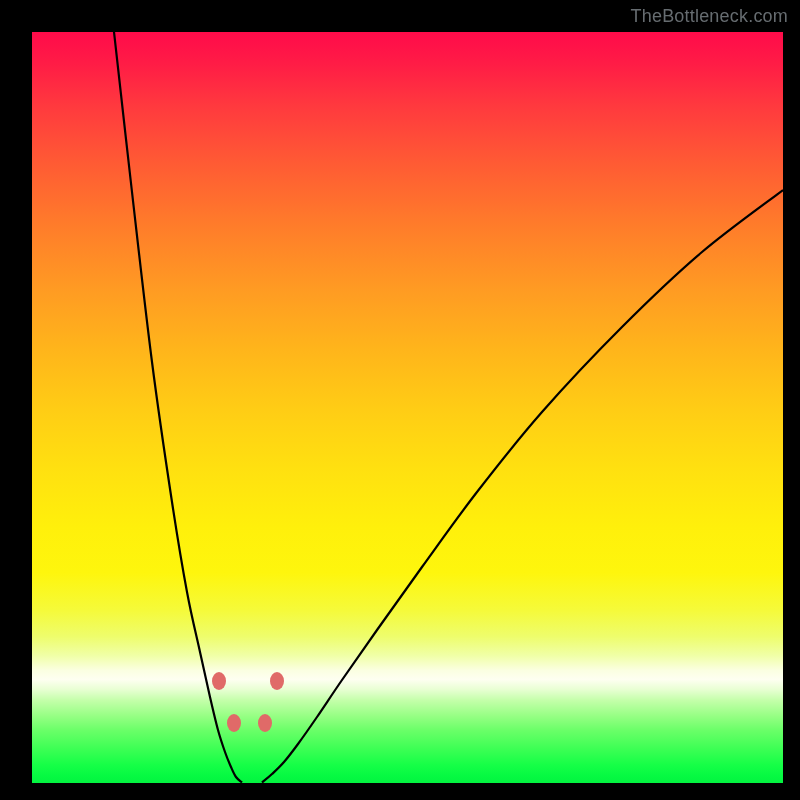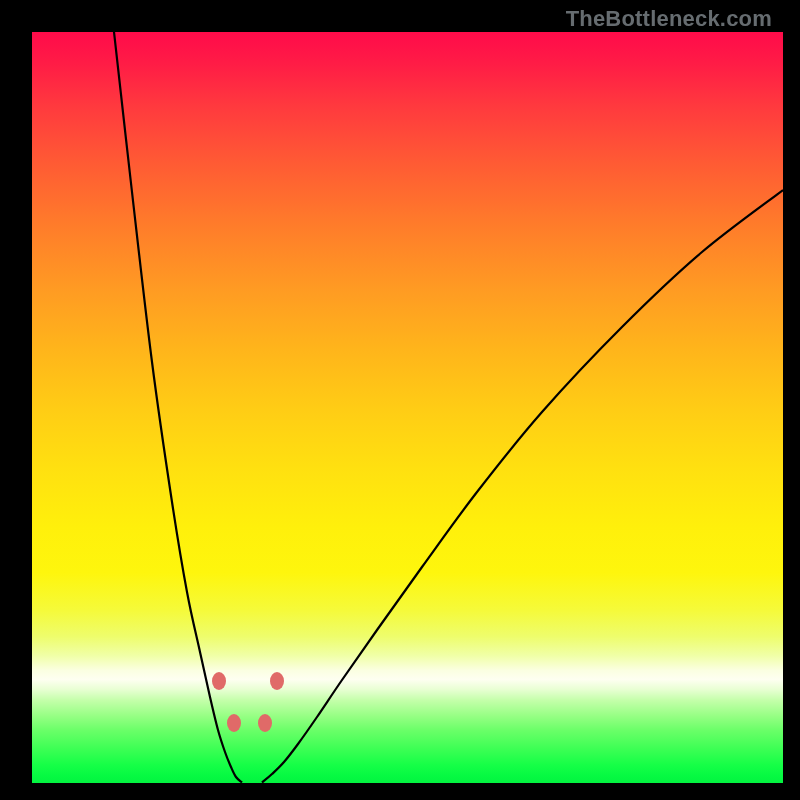--- a/index.html
+++ b/index.html
@@ -72,25 +72,25 @@
     position: absolute;
     width: 14px;
     height: 18px;
     border-radius: 50%;
     background: #e06a68;
     transform: translate(-50%, -50%);
   }
   .watermark {
     position: absolute;
     top: 6px;
-    right: 28px;
+    right: 12px;
     color: #666c70;
-    font-size: 22px;
+    font-size: 18px;
     letter-spacing: 0.2px;
-    font-weight: 700;
+    font-weight: 400;
   }
 </style>
 </head>
 <body>
 
 <div class="frame">
 
   <div class="watermark">TheBottleneck.com</div>
 
   <div class="plot">

